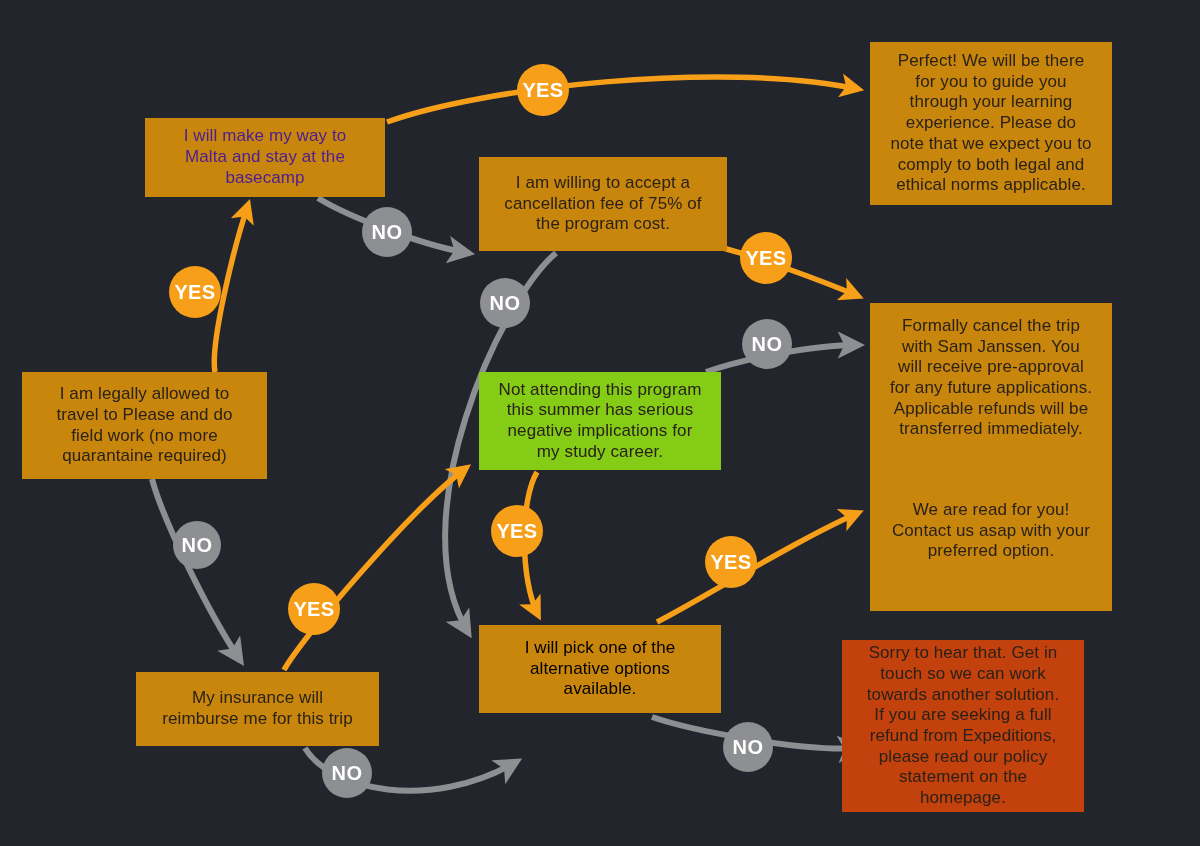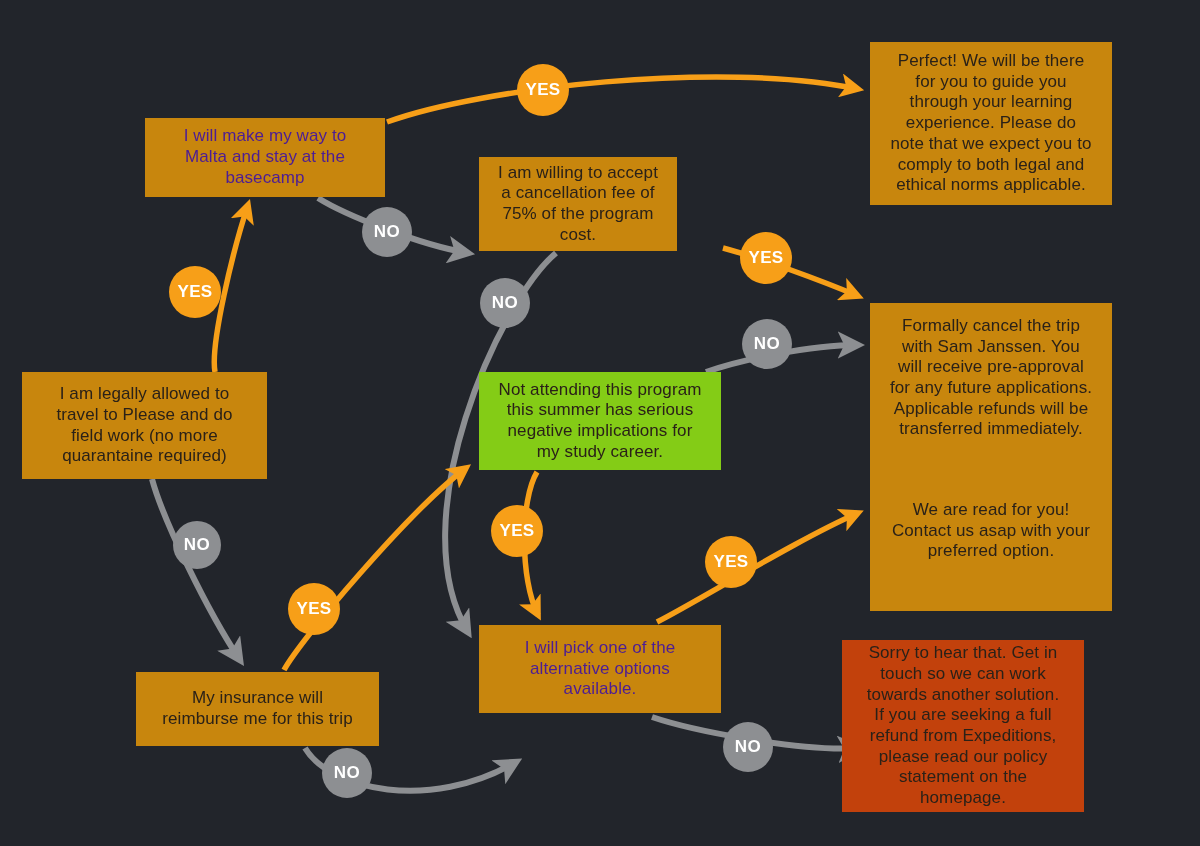--- a/index.html
+++ b/index.html
@@ -38,21 +38,21 @@
     letter-spacing: 0.1px;
   }
   .node span { display: block; width: 100%; }
   .badge {
     position: absolute;
     border-radius: 50%;
     display: flex;
     align-items: center;
     justify-content: center;
     color: #ffffff;
-    font-size: 17px;
+    font-size: 20px;
     font-weight: bold;
     letter-spacing: 0.4px;
     box-sizing: border-box;
   }
   .badge.yes { background: #f79f18; }
   .badge.no  { background: #8d8f92; }
 </style>
 </head>
 <body>
 
@@ -84,27 +84,27 @@
   <div id="node-layer">
       <div class="node" style="left: 22px; top: 372px; width: 245px; height: 107px; background: rgb(200, 134, 13); color: rgb(42, 33, 24);">
         <span>I am legally allowed to travel to Please and do field work (no more quarantaine required)</span>
       </div>
       <div class="node" style="left: 145px; top: 118px; width: 240px; height: 79px; background: rgb(200, 134, 13); color: #4c1d95;">
         <span>I will make my way to Malta and stay at the basecamp</span>
       </div>
       <div class="node" style="left: 136px; top: 672px; width: 243px; height: 74px; background: rgb(200, 134, 13); color: rgb(42, 33, 24);">
         <span>My insurance will reimburse me for this trip</span>
       </div>
-      <div class="node" style="left: 479px; top: 157px; width: 198px; height: 94px; background: rgb(200, 134, 13); color: rgb(42, 33, 24);">
+      <div class="node" style="left: 479px; top: 157px; width: 248px; height: 94px; background: rgb(200, 134, 13); color: rgb(42, 33, 24);">
         <span>I am willing to accept a cancellation fee of 75% of the program cost.</span>
       </div>
       <div class="node" style="left: 479px; top: 372px; width: 242px; height: 98px; background: #84cc16; color: rgb(42, 33, 24);">
         <span>Not attending this program this summer has serious negative implications for my study career.</span>
       </div>
-      <div class="node" style="left: 479px; top: 625px; width: 242px; height: 88px; background: rgb(200, 134, 13); color: #4c1d95;">
+      <div class="node" style="left: 479px; top: 625px; width: 242px; height: 88px; background: rgb(200, 134, 13); color: #000000;">
         <span>I will pick one of the alternative options available.</span>
       </div>
       <div class="node" style="left: 870px; top: 42px; width: 242px; height: 163px; background: rgb(200, 134, 13); color: rgb(42, 33, 24);">
         <span>Perfect! We will be there for you to guide you through your learning experience. Please do note that we expect you to comply to both legal and ethical norms applicable.</span>
       </div>
       <div class="node" style="left: 870px; top: 259px; width: 242px; height: 150px; background: rgb(200, 134, 13); color: rgb(42, 33, 24); margin-top: 44px;">
         <span>Formally cancel the trip with Sam Janssen. You will receive pre-approval for any future applications. Applicable refunds will be transferred immediately.</span>
       </div>
       <div class="node" style="left: 870px; top: 451px; width: 242px; height: 160px; background: rgb(200, 134, 13); color: rgb(42, 33, 24);">
         <span>We are read for you! Contact us asap with your preferred option.</span>

